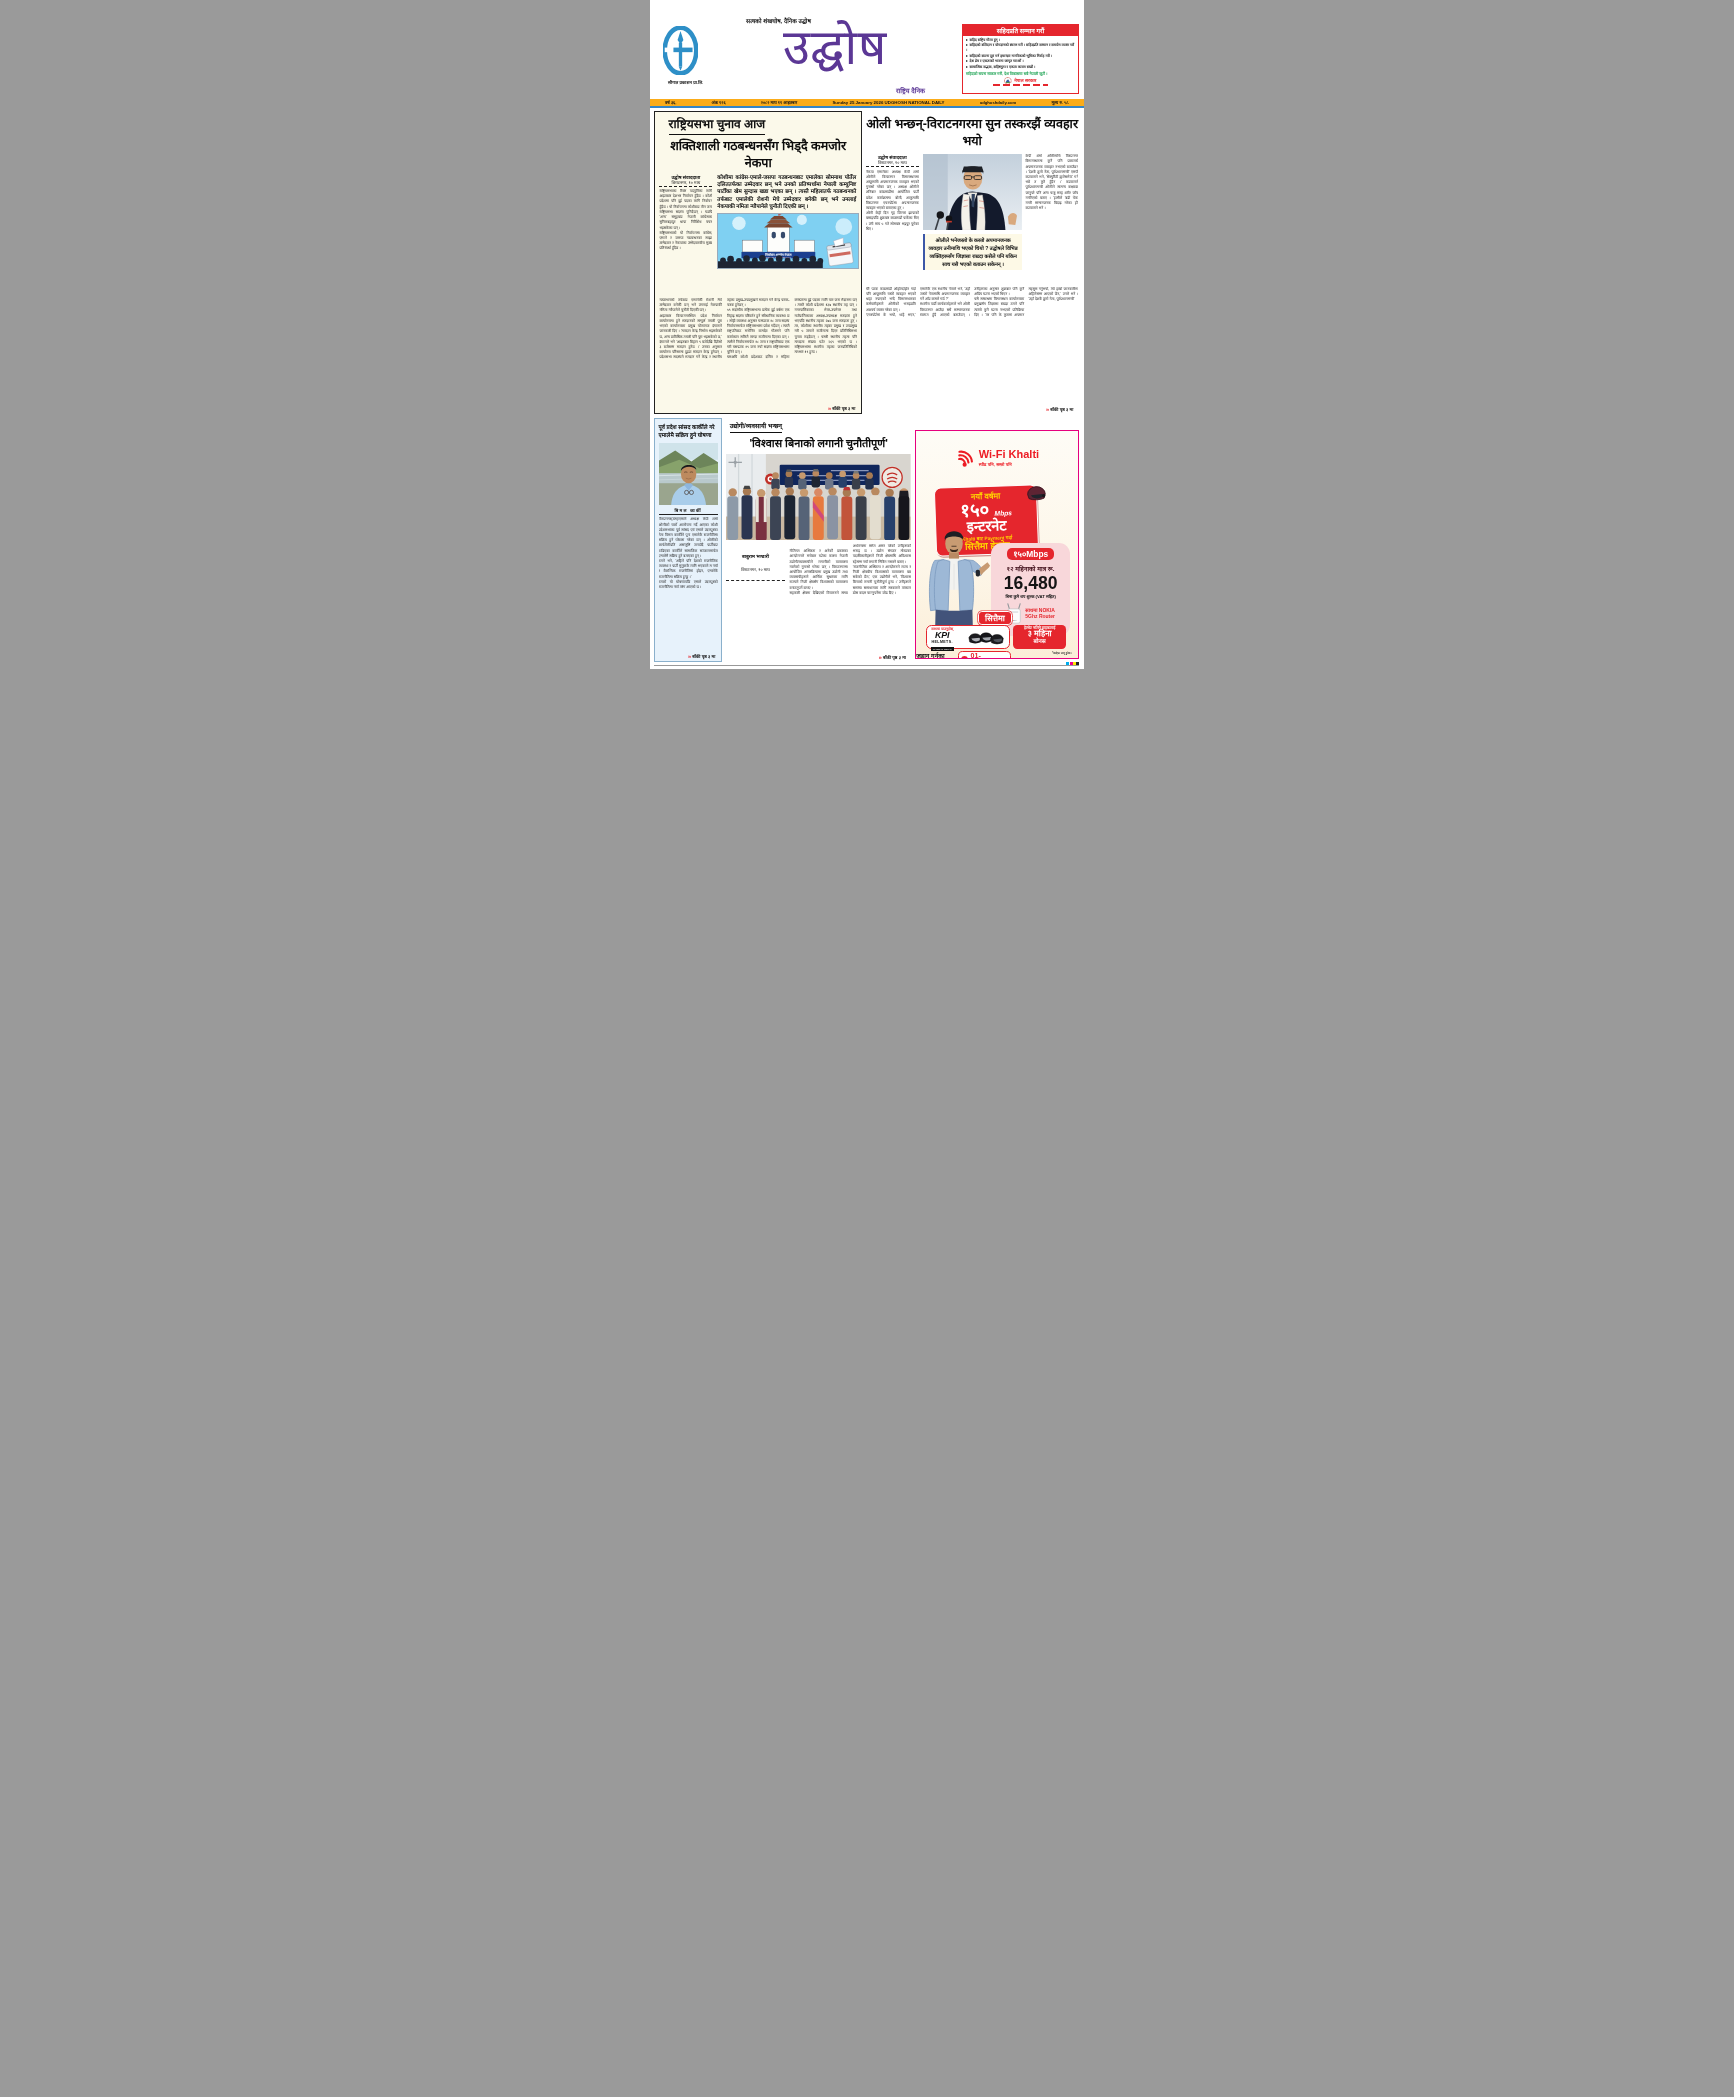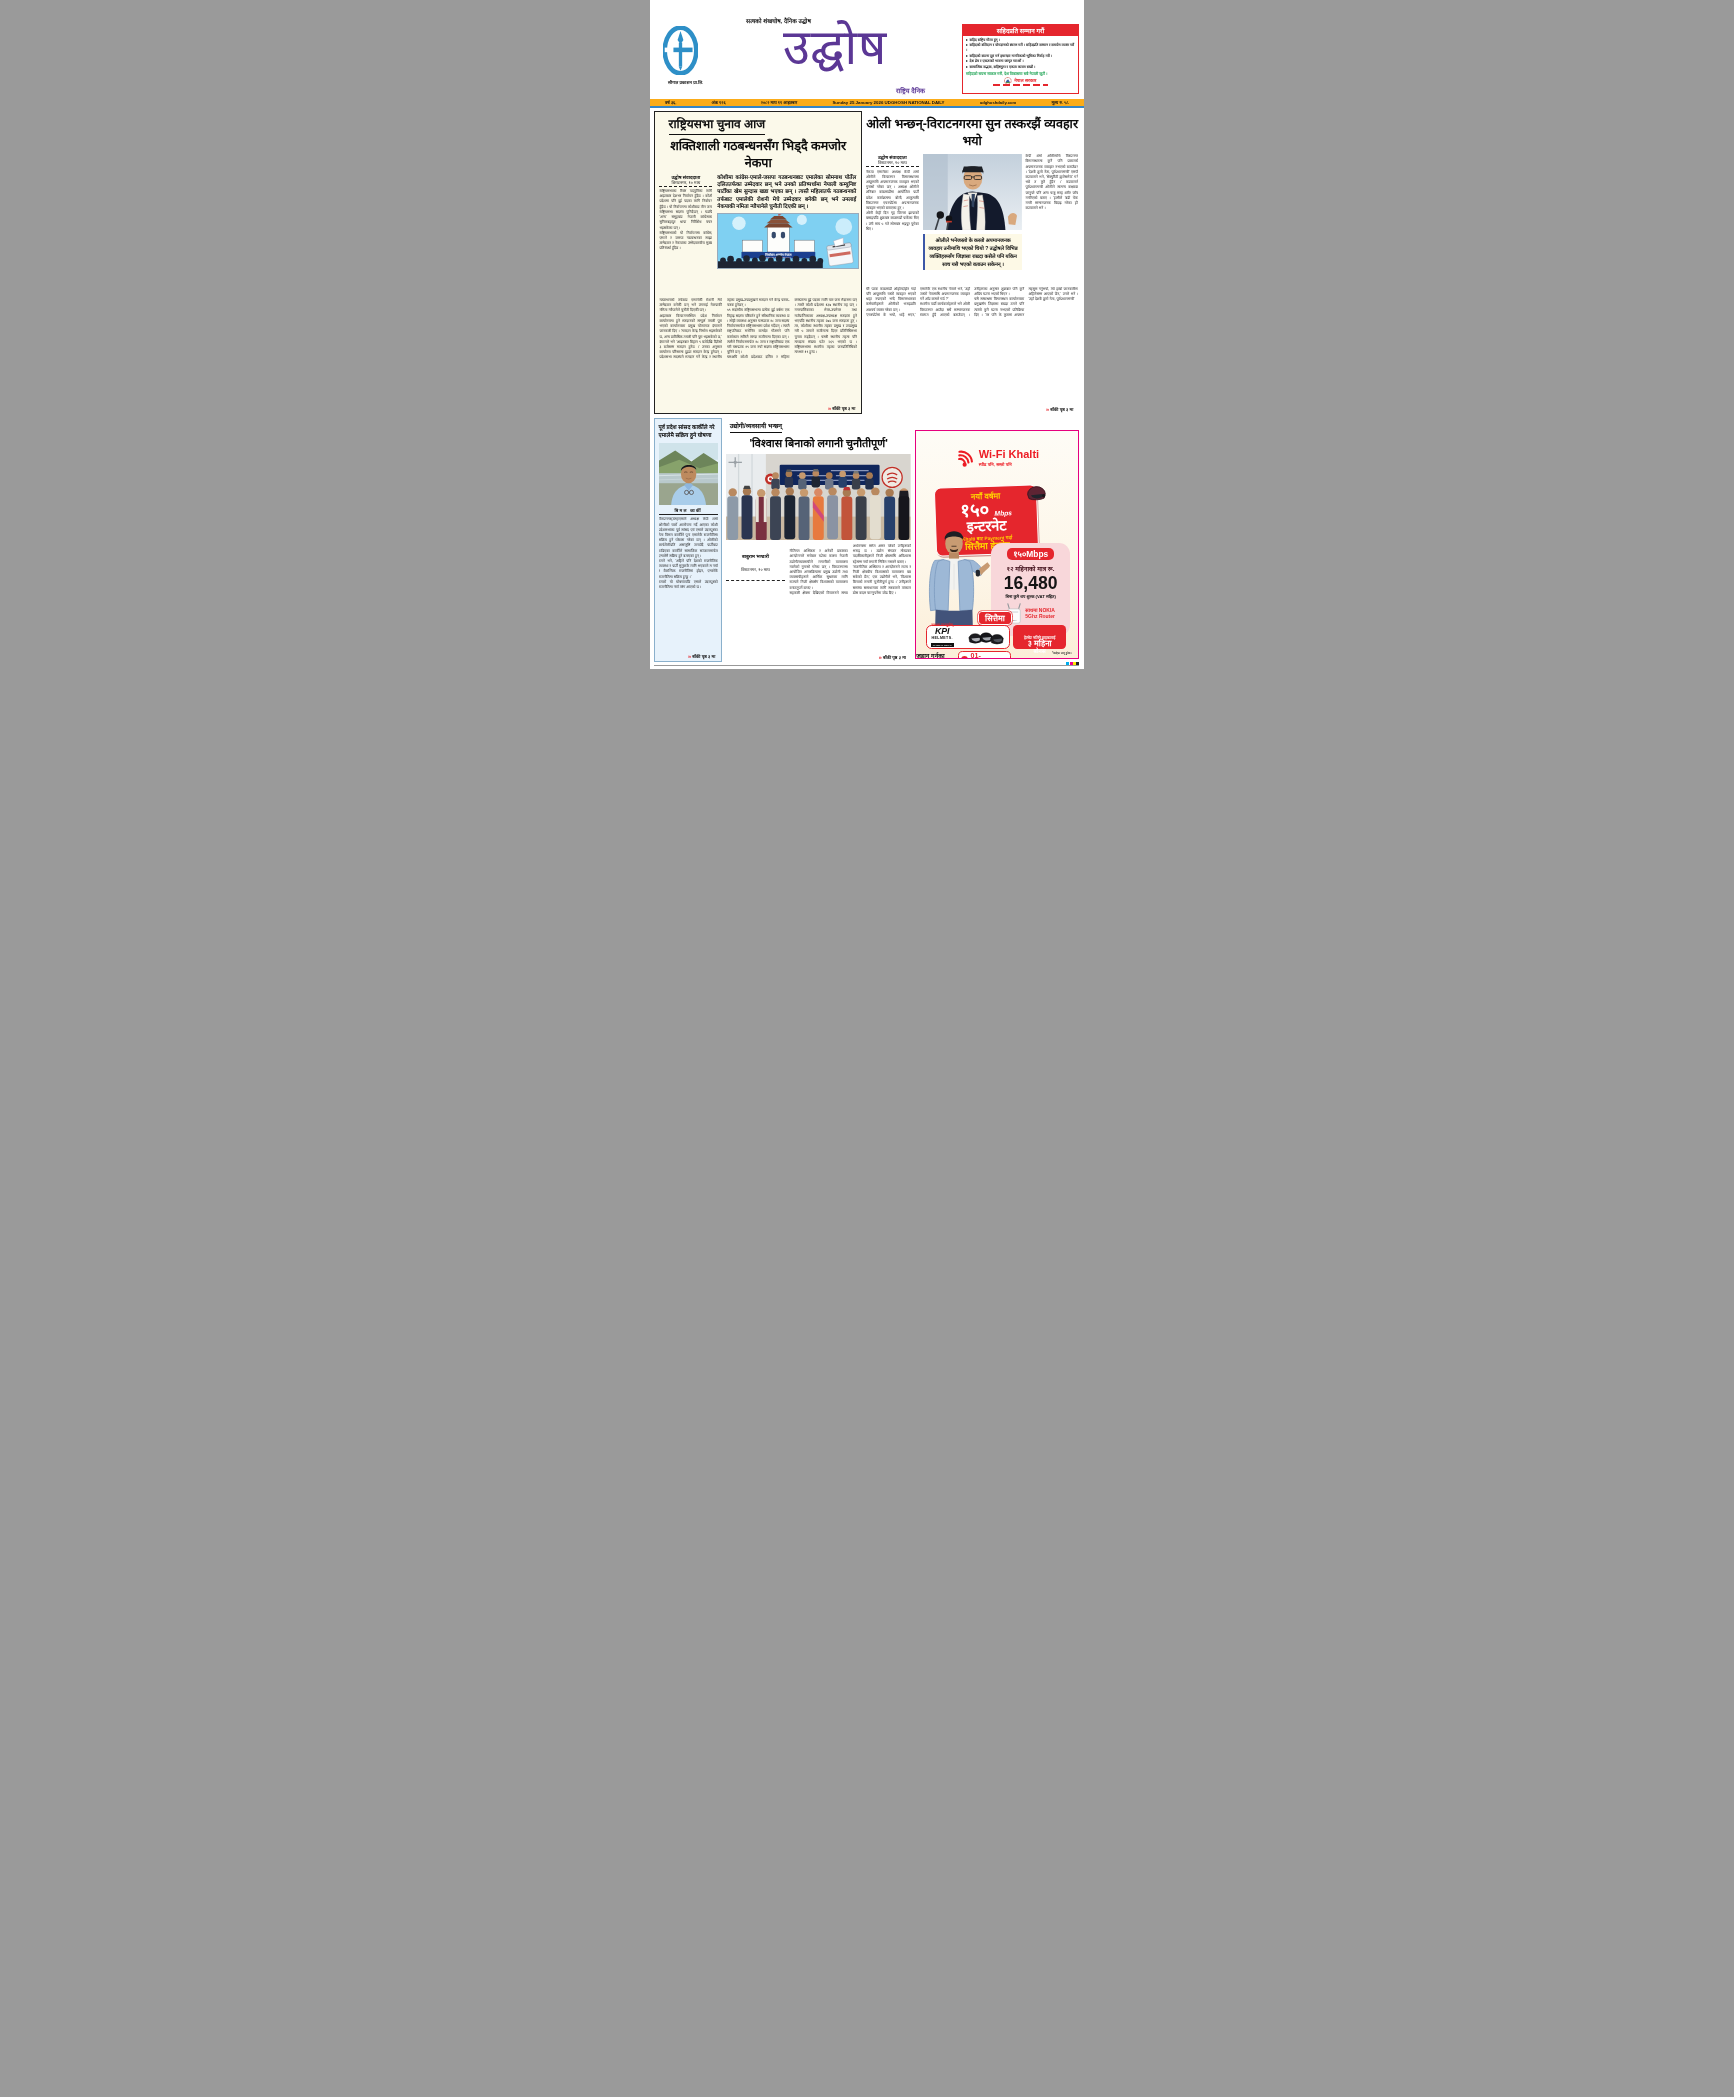--- a/index.html
+++ b/index.html
@@ -73,27 +73,27 @@
   .helmet-mini{position:absolute;right:-11.7px;top:-2.5px;}
   .man{position:absolute;left:1.7px;top:96px;}
   .panel{position:absolute;left:75px;top:112px;width:79px;height:93px;background:#f8d7da;border-radius:11px;text-align:center;padding-top:5px;box-sizing:border-box;}
   .pill{display:inline-block;background:#e5262d;color:#fff;font-weight:bold;font-size:8.4px;border-radius:5px;padding:0.8px 5.9px;}
   .dur{color:#40101b;font-weight:bold;font-size:6.3px;margin-top:3.8px;}
   .price{font-size:17.6px;font-weight:bold;color:#141414;line-height:1.15;}
   .pnote{font-size:4.2px;font-weight:bold;margin-top:0.8px;color:#111;}
   .router-row{display:flex;align-items:center;justify-content:center;gap:2.9px;margin-top:3.8px;}
   .rlabel{color:#e5262d;font-weight:bold;font-size:5px;text-align:left;line-height:1.3;}
   .freebadge{position:absolute;left:62px;top:180px;background:#e5262d;color:#fff;font-size:8px;font-weight:bold;padding:0.4px 5.9px 1.3px;border-radius:3.8px;border:1.3px solid #fff;box-shadow:0 0 0 0.6px #e5262d;z-index:3;}
-  .kpibox{position:absolute;left:10px;top:194px;width:84px;height:24px;background:#fff;border:1px solid #e5262d;border-radius:5.5px;display:flex;align-items:flex-end;justify-content:space-between;padding:0.8px 3.4px;box-sizing:border-box;z-index:2;}
+  .kpibox{position:absolute;left:10px;top:194px;width:84px;height:24px;background:#fff;border:1px solid #e5262d;border-radius:5.5px;display:flex;align-items:flex-start;justify-content:space-between;padding:0.8px 3.4px;box-sizing:border-box;z-index:2;}
   .kpi-l{text-align:center;}
   .kpi-lead{color:#e5262d;font-weight:bold;font-size:3.6px;}
   .kpi-brand{font-size:8.8px;font-weight:bold;font-style:italic;color:#111;line-height:.95;}
   .kpi-sub{font-size:3.6px;font-weight:bold;letter-spacing:0.4px;color:#111;}
   .kpi-made{display:inline-block;background:#111;color:#fff;font-size:2.5px;font-style:italic;padding:0.4px 2.1px;margin-top:0.4px;}
-  .bonusbox{position:absolute;left:97px;top:194px;width:53px;height:24px;background:#e5262d;border-radius:4.2px;color:#fff;text-align:center;padding-top:10px;box-sizing:border-box;z-index:2;}
+  .bonusbox{position:absolute;left:97px;top:194px;width:53px;height:24px;background:#e5262d;border-radius:4.2px;color:#fff;text-align:center;padding-top:0;box-sizing:border-box;z-index:2;}
   .b1{font-size:3.8px;font-weight:bold;}
   .b2{font-size:8px;font-weight:bold;line-height:1;}
   .b3{font-size:5.9px;font-weight:bold;line-height:1.1;}
   .terms{position:absolute;right:6.7px;top:220px;font-size:2.7px;color:#333;font-weight:bold;}
   .ctarow{position:absolute;left:0;top:213px;width:92px;display:flex;align-items:center;justify-content:flex-end;gap:2.9px;}
   .cta-label{font-size:6.3px;font-weight:bold;color:#111;}
   .phonepill{display:flex;align-items:center;gap:2.1px;border:1px solid #e5262d;border-radius:4.6px;background:#fff;padding:0.8px 3.8px 0.8px 1.3px;}
   .picon{width:8.4px;height:8.4px;background:#e5262d;border-radius:50%;display:flex;align-items:center;justify-content:center;}
   .pnum{color:#e5262d;font-weight:bold;font-size:7.1px;}
   

